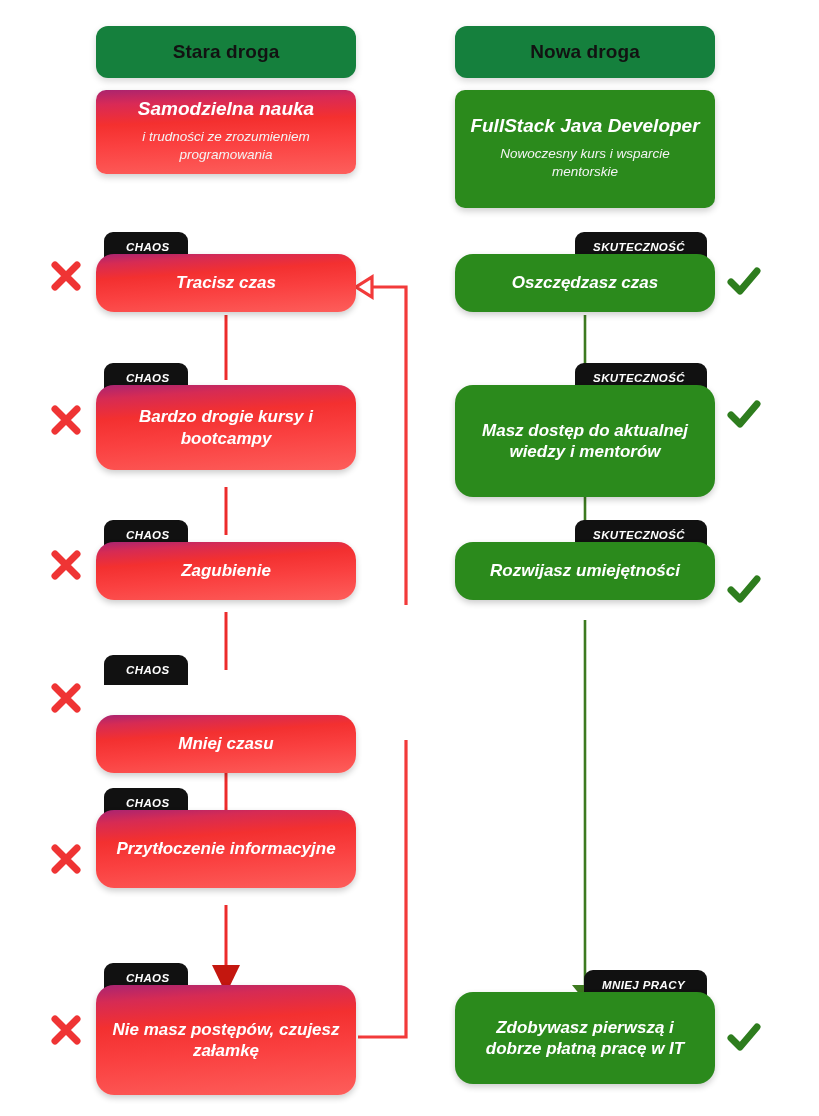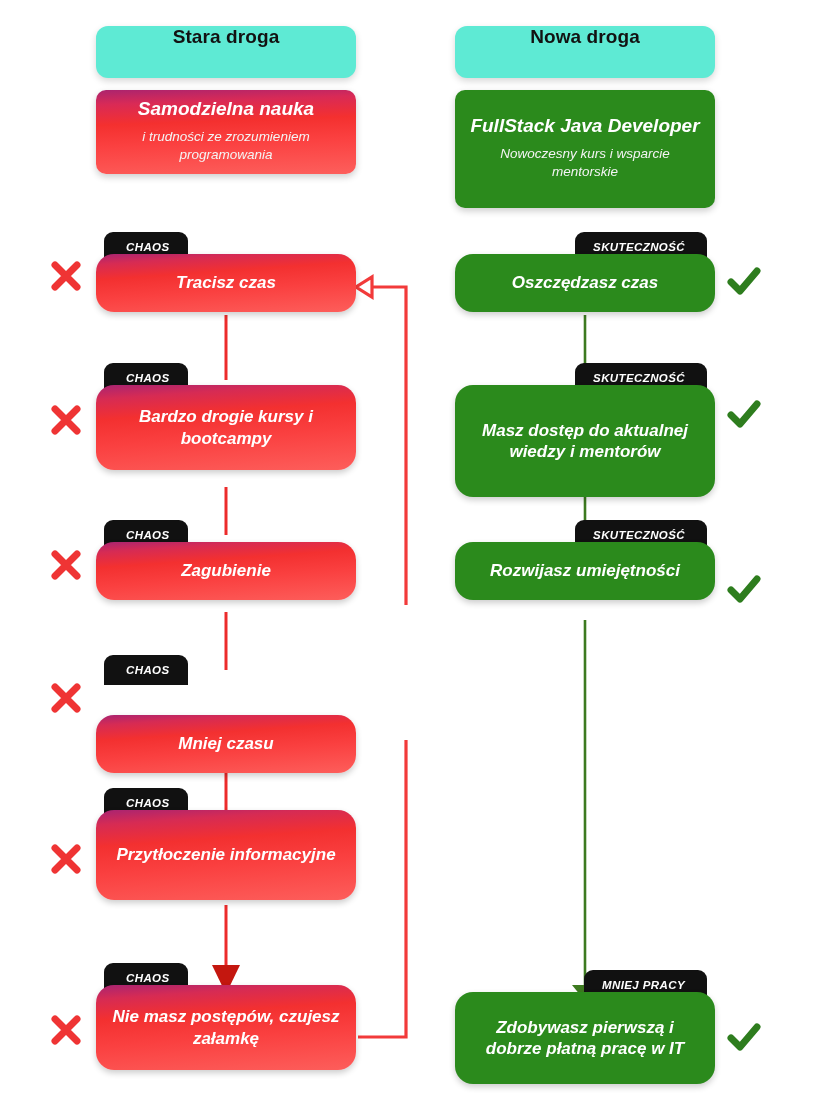--- a/index.html
+++ b/index.html
@@ -12,24 +12,24 @@
   }
   .stage{position:absolute;left:0;top:0;width:819px;height:1116px;}
 
   
   .wires{position:absolute;left:0;top:0;width:819px;height:1116px;pointer-events:none;}
 
   
   .col-head{
     position:absolute;
     width:260px;height:52px;
-    background:#5eead4;
+    background:#15803d;
     border-radius:12px;
     box-shadow:0 3px 7px rgba(0,0,0,0.16);
-    display:flex;align-items:flex-start;justify-content:center;
+    display:flex;align-items:center;justify-content:center;
   }
   .col-head span{
     font-size:19px;font-weight:bold;color:#121212;letter-spacing:.1px;
   }
 
   
   .intro{
     position:absolute;
     width:260px;
     border-radius:10px;
@@ -186,35 +186,35 @@
   <div class="mark" style="left:46px;top:678px;">
     <svg viewBox="0 0 40 40">
         <path d="M9 9 L31 31 M31 9 L9 31" stroke="#ef3434" stroke-width="7" stroke-linecap="round"></path>
       </svg>
   </div>
 
   <div class="step" style="left:96px;top:788px;">
     <div class="tab left">
       <span>CHAOS</span>
     </div>
-    <div class="card red" style="height:90px;">
+    <div class="card red" style="height:78px;">
       <span>Przytłoczenie informacyjne</span>
     </div>
   </div>
   <div class="mark" style="left:46px;top:839px;">
     <svg viewBox="0 0 40 40">
         <path d="M9 9 L31 31 M31 9 L9 31" stroke="#ef3434" stroke-width="7" stroke-linecap="round"></path>
       </svg>
   </div>
 
   <div class="step" style="left:96px;top:963px;">
     <div class="tab left">
       <span>CHAOS</span>
     </div>
-    <div class="card red" style="height:85px;">
+    <div class="card red" style="height:110px;">
       <span>Nie masz postępów, czujesz załamkę</span>
     </div>
   </div>
   <div class="mark" style="left:46px;top:1010px;">
     <svg viewBox="0 0 40 40">
         <path d="M9 9 L31 31 M31 9 L9 31" stroke="#ef3434" stroke-width="7" stroke-linecap="round"></path>
       </svg>
   </div>
 
   <div class="col-head" style="left:455px;top:26px;">

